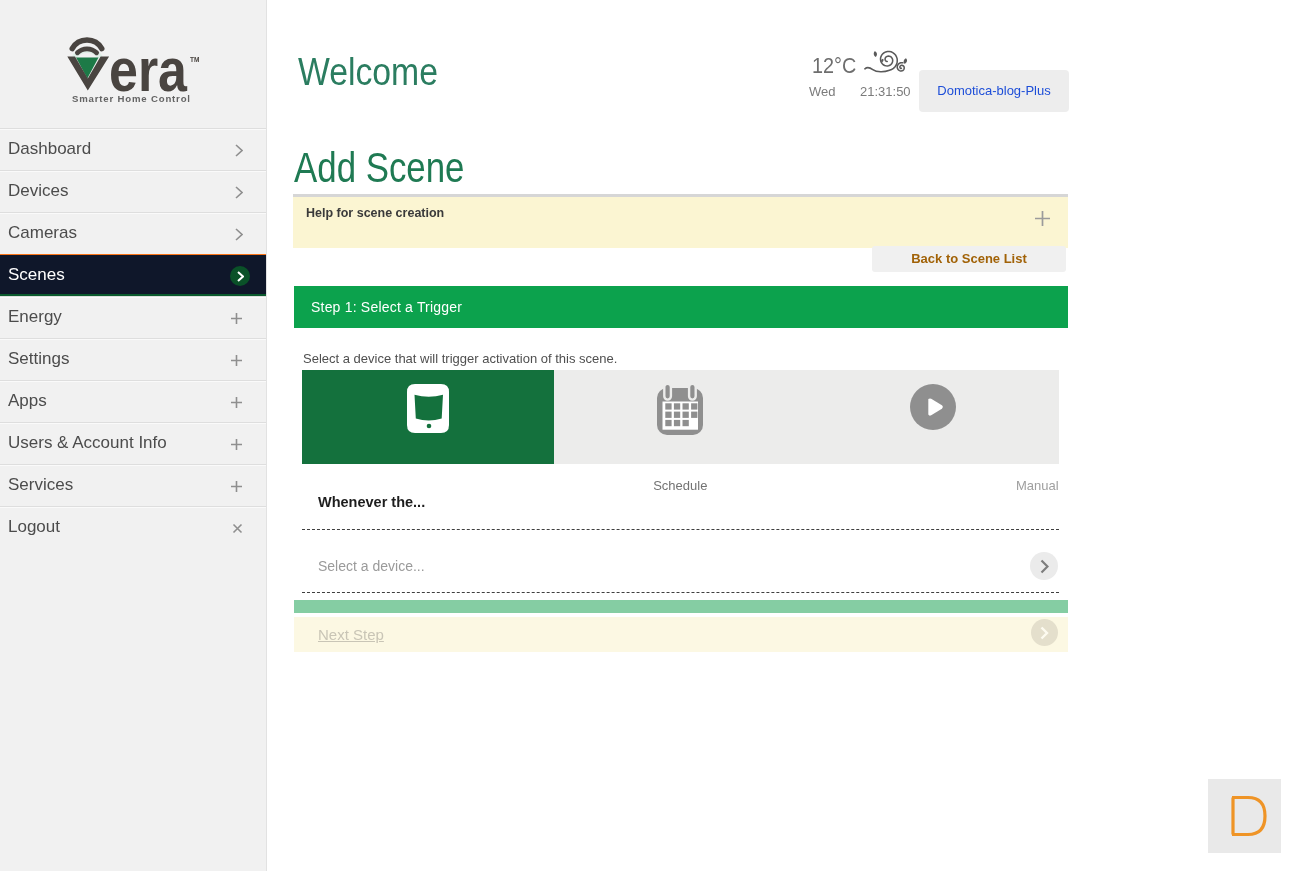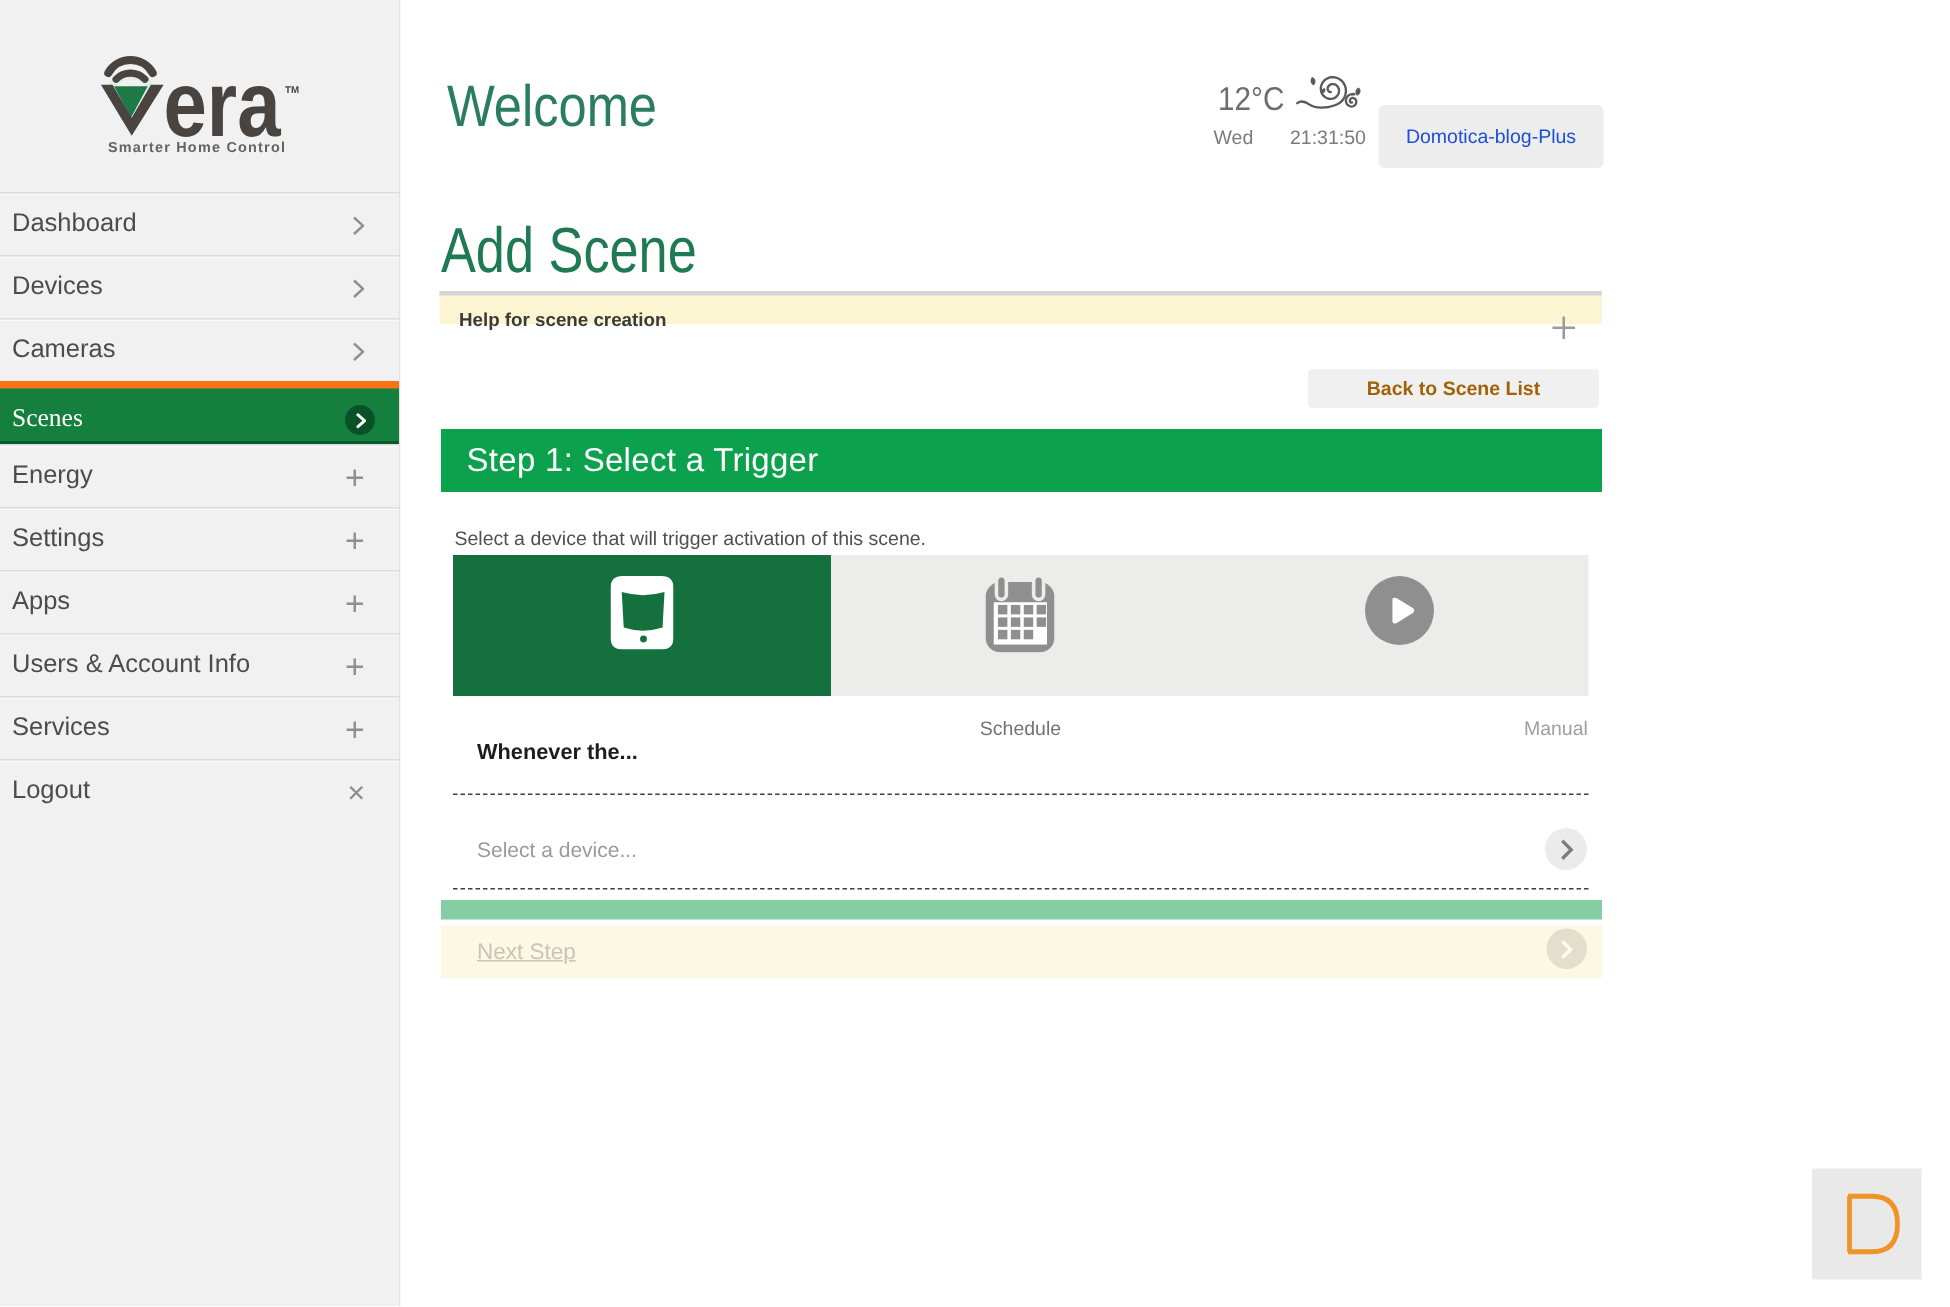--- a/index.html
+++ b/index.html
@@ -4,36 +4,36 @@
 <style>
   * { margin:0; padding:0; box-sizing:border-box; }
   html,body { width:1300px; height:871px; background:#fff; font-family:"Liberation Sans", sans-serif; overflow:hidden; }
   #page { position:relative; width:1300px; height:871px; }
   
   #side { position:absolute; left:0; top:0; width:267px; height:871px; background:#f1f1f1; border-right:1px solid #e2e2e2; }
   #logo { position:absolute; }
   ul.menu { position:absolute; left:0; top:128px; width:266px; list-style:none; }
   ul.menu li { position:relative; height:42px; line-height:40px; font-size:17px; color:#4c4c4c; padding-left:8px; border-top:1px solid #dedede; box-shadow:inset 0 1px 0 #fafafa; }
   ul.menu li .ric { position:absolute; right:23px; top:0; height:42px; display:flex; align-items:center; }
-  ul.menu li.sel { background:#15803d; color:#fff; border-top:5px solid #f97316; box-shadow:inset 0 -2px 0 #0b5a2e;font-family:Liberation Serif, serif; }
+  ul.menu li.sel { background:#0f172a; color:#fff; border-top:1px solid #f97316; box-shadow:inset 0 -2px 0 #0b5a2e; }
   ul.menu li.sel .circ { width:20px; height:20px; border-radius:50%; background:#0a5128; display:flex; align-items:center; justify-content:center; }
   
   #main { position:absolute; left:267px; top:0; width:1033px; height:871px; background:#fff; }
   h1.welcome { position:absolute; left:31px; top:50px; font-size:39px; font-weight:400; color:#2b7d60; transform:scaleX(0.865); transform-origin:left top; }
   .temp { position:absolute; left:545px; top:53px; font-size:22px; color:#6e6e6e; transform:scaleX(0.9); transform-origin:left top; }
   .wicon { position:absolute; left:597px; top:49px; }
   .wday { position:absolute; left:542px; top:84px; font-size:13px; color:#7b7b7b; }
   .wtime { position:absolute; left:593px; top:84px; font-size:13px; color:#7b7b7b; }
   .unitbtn { position:absolute; left:652px; top:70px; width:150px; height:42px; background:#ededed; border-radius:4px; text-align:center; line-height:42px; font-size:13px; color:#1d4ed8; }
   h2.addscene { position:absolute; left:27px; top:144px; font-size:42.5px; font-weight:400; color:#1f7a53; transform:scaleX(0.82); transform-origin:left top; }
-  .helpbar { position:absolute; left:26px; top:194px; width:775px; height:22px; background:#fbf5d2; border-top:3px solid #d6d6d6; }
+  .helpbar { position:absolute; left:26px; top:194px; width:775px; height:54px; background:#fbf5d2; border-top:3px solid #d6d6d6; }
   .helpbar .t { position:absolute; left:13px; top:9px; font-size:12.5px; font-weight:700; color:#3a3a3a; }
   .helpbar svg { position:absolute; right:17px; top:13px; }
   .backbtn { position:absolute; left:605px; top:246px; width:194px; height:26px; background:#f0f0f0; border-radius:3px; text-align:center; line-height:26px; font-size:13px; font-weight:700; color:#a16207; }
-  .stepbar { position:absolute; left:27px; top:286px; width:774px; height:42px; background:#0ca24d; color:#fff; font-size:22px; line-height:42px; padding-left:17px; letter-spacing:0.2px; }
+  .stepbar { position:absolute; left:27px; top:286px; width:774px; height:42px; background:#0ca24d; color:#fff; font-size:14px; line-height:42px; padding-left:17px; letter-spacing:0.2px; }
   .caption { position:absolute; left:36px; top:351px; font-size:13px; color:#4f4f4f; }
   .tabs { position:absolute; left:35px; top:370px; width:757px; height:94px; background:#ececeb; }
   .tab { position:absolute; top:0; width:252.3px; height:94px; }
   .tab.on { background:#14713d; }
   .tab svg.ic { position:absolute; left:50%; transform:translateX(-50%); }
   .tlbl { position:absolute; width:252px; text-align:center; top:74px; font-size:13px;margin-top:34px; }
   .whenever { position:absolute; left:51px; top:494px; font-size:14.5px; font-weight:700; color:#1d1d1d; }
   .dash1 { position:absolute; left:35px; top:529px; width:757px; border-top:1px dashed #3f3f3f; }
   .dash2 { position:absolute; left:35px; top:592px; width:757px; border-top:1px dashed #3f3f3f; }
   .seldev { position:absolute; left:51px; top:558px; font-size:14px; color:#9a9a9a; }

